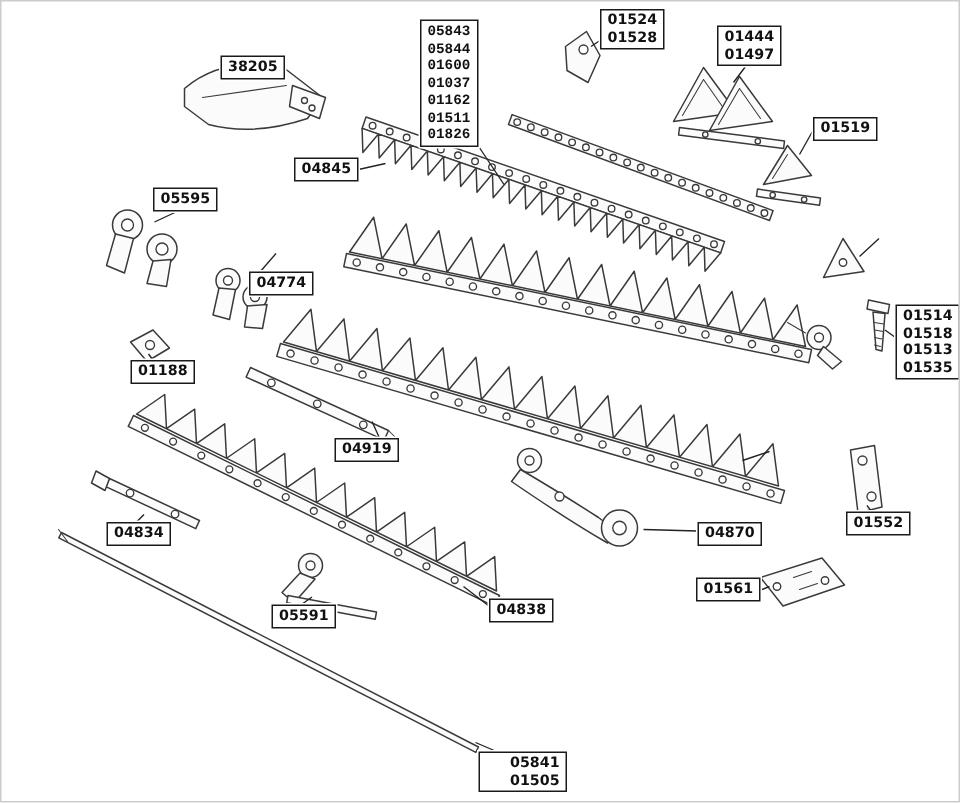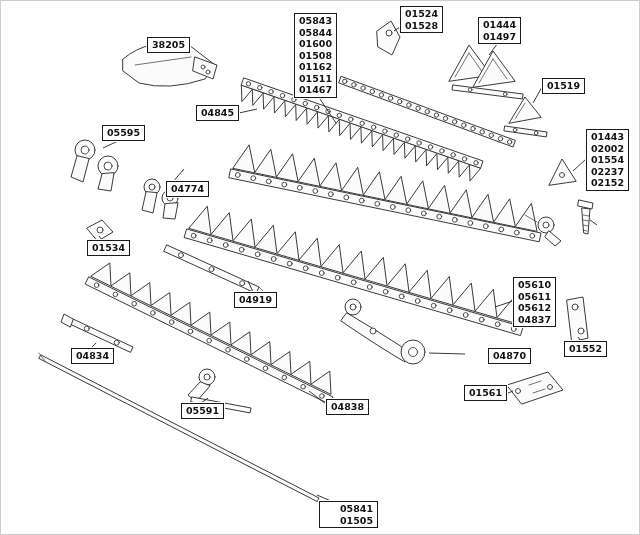--- a/index.html
+++ b/index.html
@@ -265,28 +265,28 @@
         <line x1="507" y1="392" x2="512" y2="390" class="ld"></line>
         <line x1="200" y1="402" x2="207" y2="397" class="ld"></line>
         <line x1="325" y1="403" x2="308" y2="390" class="ld"></line>
         <line x1="330" y1="500" x2="316" y2="494" class="ld"></line>
       </g>
     </svg>
   <div id="label-layer">
       <div class="part-label" style="left: 146px; top: 36px;">
         <div>38205</div>
       </div>
-      <div class="part-label" style="left: 293px; top: 12px;">
+      <div class="part-label" style="left: 279px; top: 12px; font-family: Liberation Mono, monospace;">
         <div>05843</div>
         <div>05844</div>
         <div>01600</div>
-        <div>01508</div>
+        <div>01037</div>
         <div>01162</div>
         <div>01511</div>
-        <div>01467</div>
+        <div>01826</div>
       </div>
       <div class="part-label" style="left: 399px; top: 5px;">
         <div>01524</div>
         <div>01528</div>
       </div>
       <div class="part-label" style="left: 477px; top: 16px;">
         <div>01444</div>
         <div>01497</div>
       </div>
       <div class="part-label" style="left: 541px; top: 77px;">
@@ -294,46 +294,39 @@
       </div>
       <div class="part-label" style="left: 195px; top: 104px;">
         <div>04845</div>
       </div>
       <div class="part-label" style="left: 101px; top: 124px;">
         <div>05595</div>
       </div>
       <div class="part-label" style="left: 165px; top: 152px; margin-top: 28px;">
         <div>04774</div>
       </div>
-      <div class="part-label" style="left: 585px; top: 128px;">
-        <div>01443</div>
-        <div>02002</div>
-        <div>01554</div>
-        <div>02237</div>
-        <div>02152</div>
+      <div class="part-label" style="left: 596px; top: 202px;">
+        <div>01514</div>
+        <div>01518</div>
+        <div>01513</div>
+        <div>01535</div>
       </div>
       <div class="part-label" style="left: 86px; top: 239px;">
-        <div>01534</div>
-      </div>
-      <div class="part-label" style="left: 233px; top: 291px;">
+        <div>01188</div>
+      </div>
+      <div class="part-label" style="left: 222px; top: 291px;">
         <div>04919</div>
-      </div>
-      <div class="part-label" style="left: 512px; top: 276px;">
-        <div>05610</div>
-        <div>05611</div>
-        <div>05612</div>
-        <div>04837</div>
       </div>
       <div class="part-label" style="left: 563px; top: 340px;">
         <div>01552</div>
       </div>
       <div class="part-label" style="left: 70px; top: 347px;">
         <div>04834</div>
       </div>
-      <div class="part-label" style="left: 464px; top: 347px; margin-left: 23px;">
+      <div class="part-label" style="left: 464px; top: 347px;">
         <div>04870</div>
       </div>
       <div class="part-label" style="left: 463px; top: 384px;">
         <div>01561</div>
       </div>
       <div class="part-label" style="left: 180px; top: 402px;">
         <div>05591</div>
       </div>
       <div class="part-label" style="left: 325px; top: 398px;">
         <div>04838</div>

